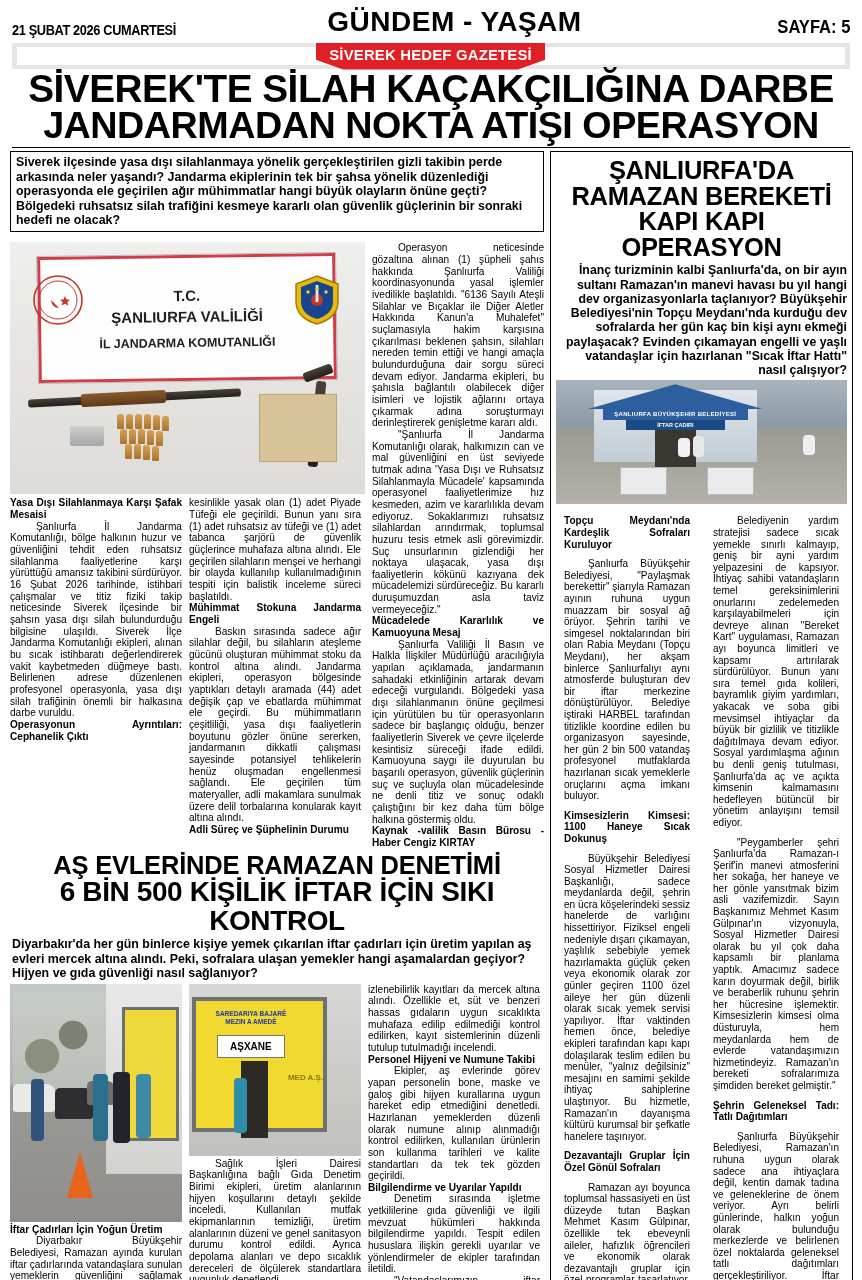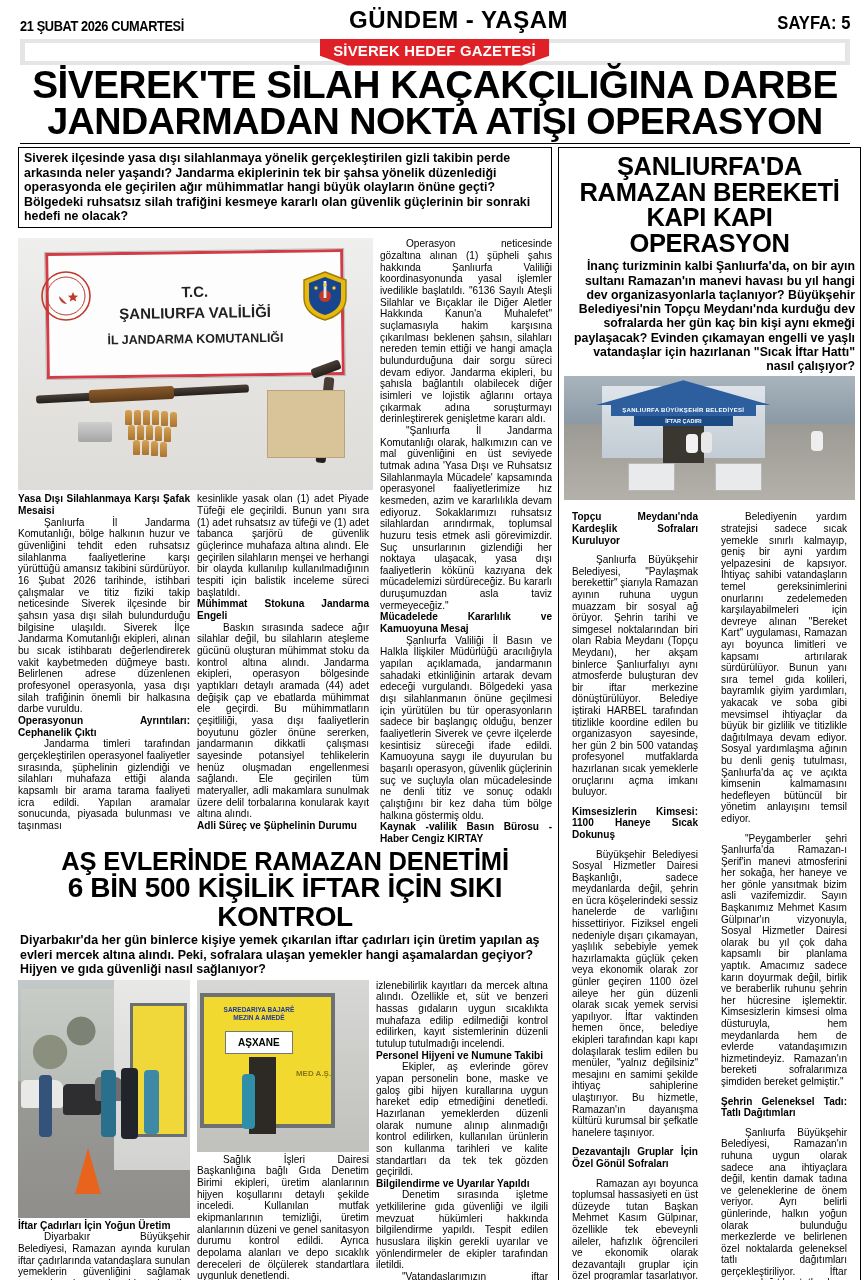--- a/index.html
+++ b/index.html
@@ -9,37 +9,37 @@
   }
   body {
     width: 862px; height: 1280px;
     font-family: "Liberation Sans", sans-serif;
     color: #000;
     overflow: hidden;
   }
   .page {
     width: 862px; height: 1280px;
     position: relative;
-    padding: 6px 10px 4px 18px;
+    padding: 6px 10px 4px 10px;
   }
 
   
   .masthead {
     display: flex; align-items: flex-end; justify-content: space-between;
     padding: 0 2px 2px 2px;
   }
   .masthead-date {
     font-weight: bold; font-size: 14.5px;
     letter-spacing: -0.4px;
     transform: scaleX(0.88);
     transform-origin: left bottom;
     white-space: nowrap;
   }
   .masthead-section {
-    font-weight: bold; font-size: 24px;
+    font-weight: bold; font-size: 28px;
     letter-spacing: 0.5px;
     position: relative; left: -30px;
   }
   .masthead-page {
     font-weight: bold; font-size: 18px;
     transform: scaleX(0.92);
     transform-origin: right bottom;
     white-space: nowrap;
   }
 
@@ -376,21 +376,20 @@
               <div class="bullet" style="left:26px;top:31px"></div>
                 <div class="bullet" style="left:35px;top:32px"></div>
             </div>
           </div>
 
           <div class="cols3">
             <div class="col">
               <p class="sub">Yasa Dışı Silahlanmaya Karşı Şafak Mesaisi</p>
               <p class="indent">Şanlıurfa İl Jandarma Komutanlığı, bölge halkının huzur ve güvenliğini tehdit eden ruhsatsız silahlanma faaliyetlerine karşı yürüttüğü amansız takibini sürdürüyor. 16 Şubat 2026 tarihinde, istihbari çalışmalar ve titiz fiziki takip neticesinde Siverek ilçesinde bir şahsın yasa dışı silah bulundurduğu bilgisine ulaşıldı. Siverek İlçe Jandarma Komutanlığı ekipleri, alınan bu sıcak istihbaratı değerlendirerek vakit kaybetmeden düğmeye bastı. Belirlenen adrese düzenlenen profesyonel operasyonla, yasa dışı silah trafiğinin önemli bir halkasına darbe vuruldu.</p>
               <p class="sub">Operasyonun Ayrıntıları: Cephanelik Çıktı</p>
-              <p class="indent">Jandarma timleri tarafından gerçekleştirilen operasyonel faaliyetler sırasında, şüphelinin gizlendiği ve silahları muhafaza ettiği alanda kapsamlı bir arama tarama faaliyeti icra edildi. Yapılan aramalar sonucunda, piyasada bulunması ve taşınması</p>
             </div>
             <div class="col">
               <p>kesinlikle yasak olan (1) adet Piyade Tüfeği ele geçirildi. Bunun yanı sıra (1) adet ruhsatsız av tüfeği ve (1) adet tabanca şarjörü de güvenlik güçlerince muhafaza altına alındı. Ele geçirilen silahların menşei ve herhangi bir olayda kullanılıp kullanılmadığının tespiti için balistik inceleme süreci başlatıldı.</p>
               <p class="sub">Mühimmat Stokuna Jandarma Engeli</p>
               <p class="indent">Baskın sırasında sadece ağır silahlar değil, bu silahların ateşleme gücünü oluşturan mühimmat stoku da kontrol altına alındı. Jandarma ekipleri, operasyon bölgesinde yaptıkları detaylı aramada (44) adet değişik çap ve ebatlarda mühimmat ele geçirdi. Bu mühimmatların çeşitliliği, yasa dışı faaliyetlerin boyutunu gözler önüne sererken, jandarmanın dikkatli çalışması sayesinde potansiyel tehlikelerin henüz oluşmadan engellenmesi sağlandı. Ele geçirilen tüm materyaller, adli makamlara sunulmak üzere delil torbalarına konularak kayıt altına alındı.</p>
               <p class="sub">Adli Süreç ve Şüphelinin Durumu</p>
             </div>
           </div>
         </div>
 

